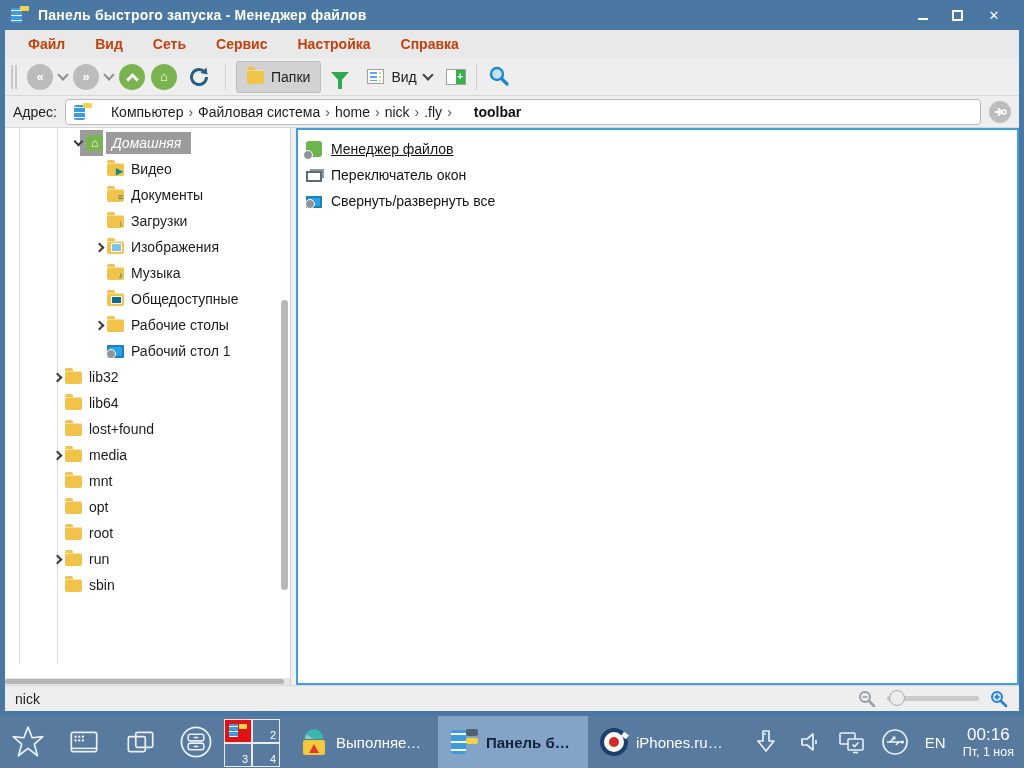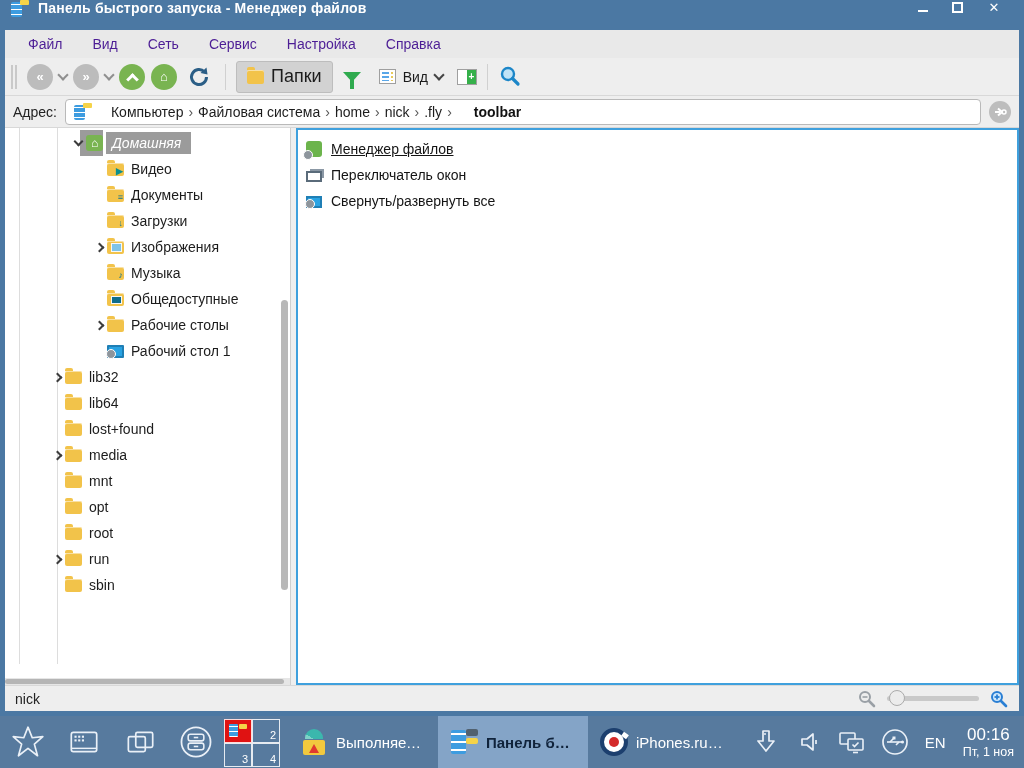--- a/index.html
+++ b/index.html
@@ -8,49 +8,49 @@
     --folder:#f2c34a; --green:#79b451; --toolbar_bg:#eeeeee;
   }
   *{box-sizing:border-box;margin:0;padding:0;font-family:"Liberation Sans",sans-serif;}
   html,body{width:1024px;height:768px;overflow:hidden;background:#2b2b2b;}
   .screen{width:1024px;height:768px;display:flex;flex-direction:column;}
 
   
   .window{height:716px;display:flex;flex-direction:column;background:#eee;
           border-left:5px solid var(--accent_blue);border-right:5px solid var(--accent_blue);
           border-bottom:5px solid var(--accent_blue);}
-  .titlebar{height:30px;background:var(--accent_blue);display:flex;align-items:flex-start;color:#fff;flex:0 0 30px;}
+  .titlebar{height:30px;background:var(--accent_blue);display:flex;align-items:center;color:#fff;flex:0 0 30px;}
   .win-icon{width:18px;height:18px;margin:0 9px 0 6px;position:relative;}
   .win-icon .pane{position:absolute;left:0;top:2px;width:11px;height:15px;background:#3d9ce0;border-radius:2px;
       background-image:repeating-linear-gradient(#3d9ce0 0 2px,#fff 2px 3px,#3d9ce0 3px 5px);}
   .win-icon .flag{position:absolute;right:0;top:0;width:9px;height:5px;background:#f5d348;border-radius:1px;}
   .title-text{font-size:14px;font-weight:bold;letter-spacing:.2px;}
   .win-controls{margin-left:auto;display:flex;align-items:center;gap:24px;padding-right:18px;}
   .wc{width:14px;height:14px;display:flex;align-items:center;justify-content:center;color:#fff;font-size:13px;cursor:default;}
   .wc-min{border-bottom:2px solid #fff;height:9px;width:10px;}
   .wc-max{border:2px solid #fff;width:11px;height:11px;}
 
   
   .menubar{height:28px;background:#e9e9e9;display:flex;align-items:center;padding-left:8px;flex:0 0 28px;}
-  .menu-item{font-size:14px;color:#4c1d95;padding:4px 15px;}
+  .menu-item{font-size:14px;color:#c2410c;padding:4px 15px;font-weight:bold;}
 
   
   .toolbar{height:38px;background:var(--toolbar_bg);display:flex;align-items:center;gap:6px;
            padding:0 6px;border-bottom:1px solid #d8d8d8;flex:0 0 38px;}
   .grip{width:6px;height:24px;border-left:2px solid #c9c9c9;border-right:2px solid #c9c9c9;margin-right:4px;}
   .tb-circle{width:26px;height:26px;border-radius:50%;display:flex;align-items:center;justify-content:center;
              color:#fff;font-weight:bold;font-size:13px;line-height:1;}
   .tb-gray{background:#bcbcbc;}
   .tb-green{background:var(--green);}
   .chev{display:inline-block;width:8px;height:8px;border-right:2px solid #8f8f8f;border-bottom:2px solid #8f8f8f;transform:rotate(45deg);margin-top:-4px;}
   .chev.dark{border-color:#444;}
   .chev-up{display:inline-block;width:9px;height:9px;border-right:3px solid #fff;border-bottom:3px solid #fff;transform:rotate(-135deg);margin-top:5px;}
   .tb-sep{width:1px;height:26px;background:#d0d0d0;margin:0 4px;}
   .btn-folders{display:flex;align-items:center;gap:7px;background:#d2d2d2;border:1px solid #bdbdbd;border-radius:3px;
-               height:32px;padding:0 10px;font-size:18px;color:#1c1c1c;}
+               height:32px;padding:0 10px;font-size:14px;color:#1c1c1c;}
   .funnel{width:0;height:0;border-left:9px solid transparent;border-right:9px solid transparent;border-top:10px solid #2faa4e;position:relative;margin:0 4px;}
   .funnel::after{content:"";position:absolute;left:-2px;top:-2px;width:4px;height:9px;background:#2faa4e;}
   .btn-view{display:flex;align-items:center;gap:7px;height:32px;padding:0 8px;font-size:14px;color:#1c1c1c;}
   .view-ic{width:17px;height:15px;border:1px solid #9f9f9f;background:#fff;display:flex;}
   .view-ic .l{width:7px;background:repeating-linear-gradient(#5aa7e8 0 2px,#fff 2px 4px);margin:2px 1px 2px 2px;}
   .view-ic .r{flex:1;background:repeating-linear-gradient(#e8c95a 0 2px,#fff 2px 4px);margin:2px 2px 2px 1px;}
   .split-ic{width:20px;height:16px;border:1px solid #9f9f9f;background:#fff;display:flex;}
   .split-ic .a{width:9px;background:#fff;}
   .split-ic .b{flex:1;background:#35b04a;color:#fff;font-size:10px;font-weight:bold;display:flex;align-items:center;justify-content:center;}
 

